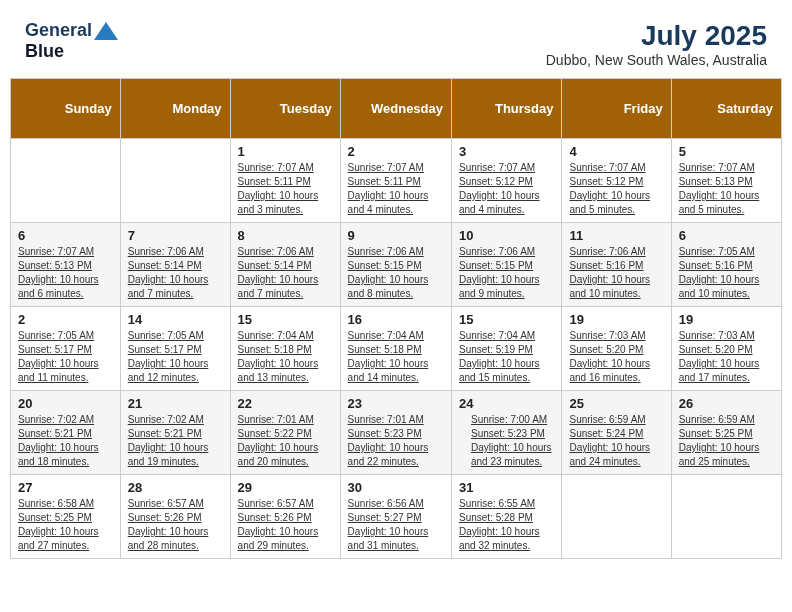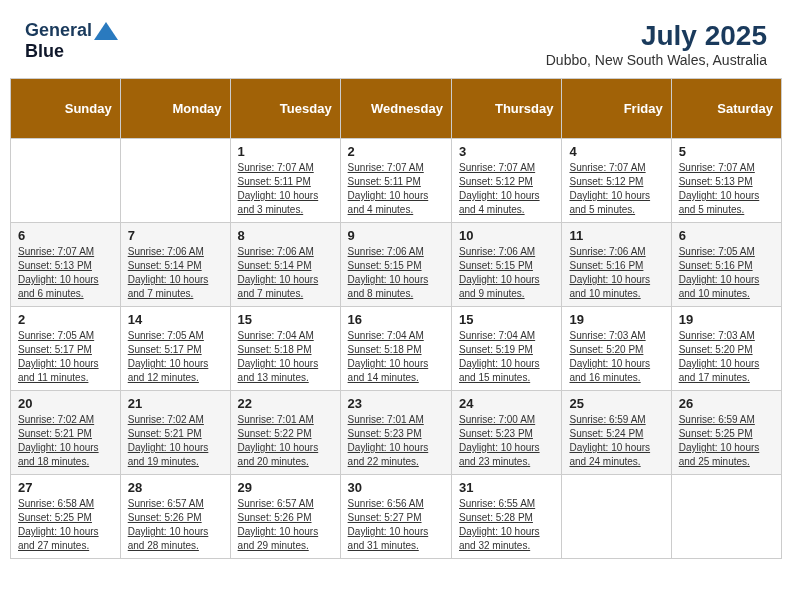--- a/index.html
+++ b/index.html
@@ -265,21 +265,21 @@
 Daylight: 10 hours and 20 minutes.</div>
         </td>
         <td>
           <span class="day-number">23</span>
           <div class="day-info" style="white-space: pre-line;">Sunrise: 7:01 AM
 Sunset: 5:23 PM
 Daylight: 10 hours and 22 minutes.</div>
         </td>
         <td>
           <span class="day-number">24</span>
-          <div class="day-info" style="white-space: pre-line;">Sunrise: 7:00 AM
+          <div class="day-info" style="white-space: pre-line; margin-left: 12px;">Sunrise: 7:00 AM
 Sunset: 5:23 PM
 Daylight: 10 hours and 23 minutes.</div>
         </td>
         <td>
           <span class="day-number">25</span>
           <div class="day-info" style="white-space: pre-line;">Sunrise: 6:59 AM
 Sunset: 5:24 PM
 Daylight: 10 hours and 24 minutes.</div>
         </td>
         <td>

